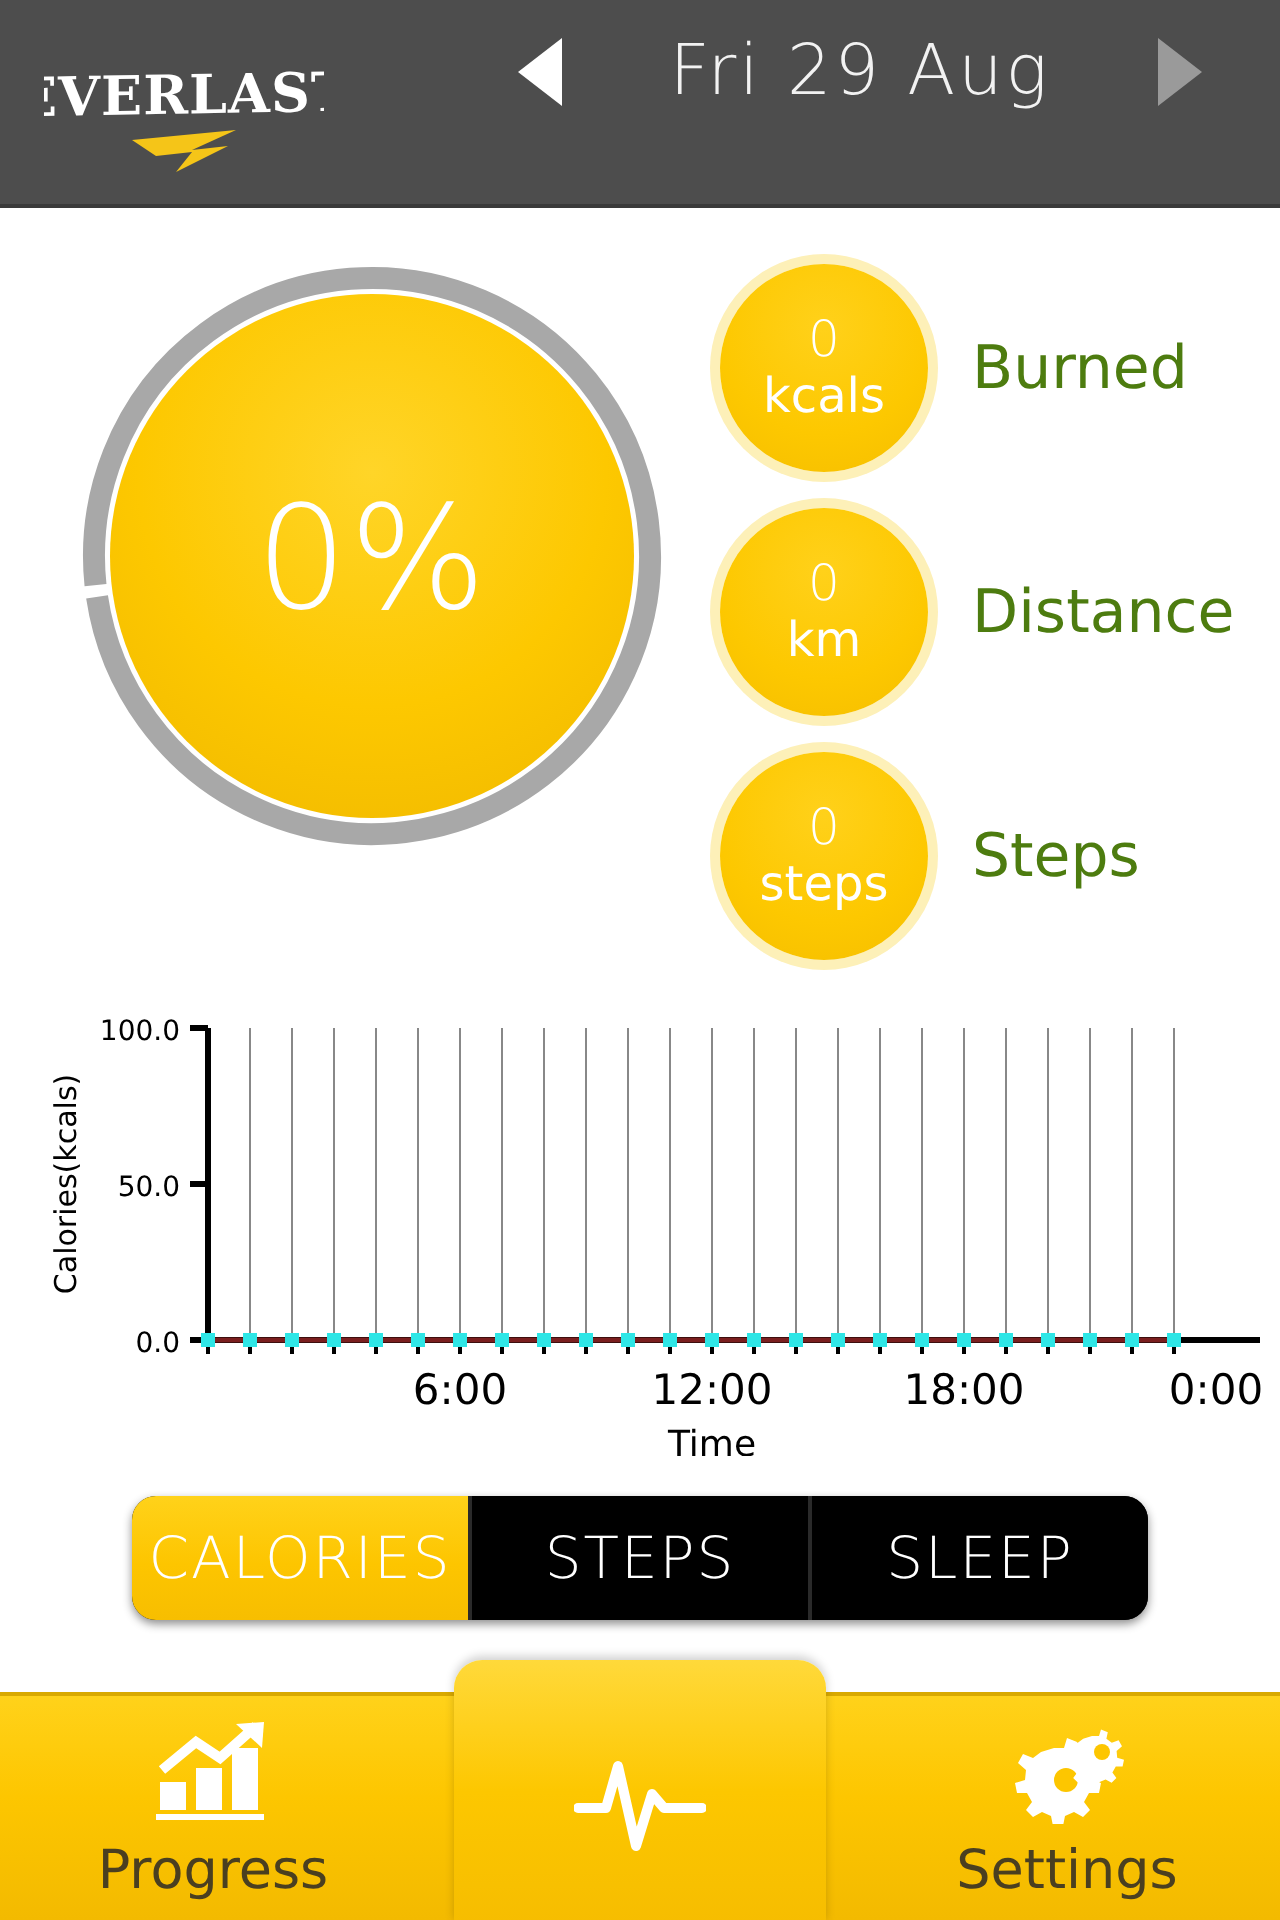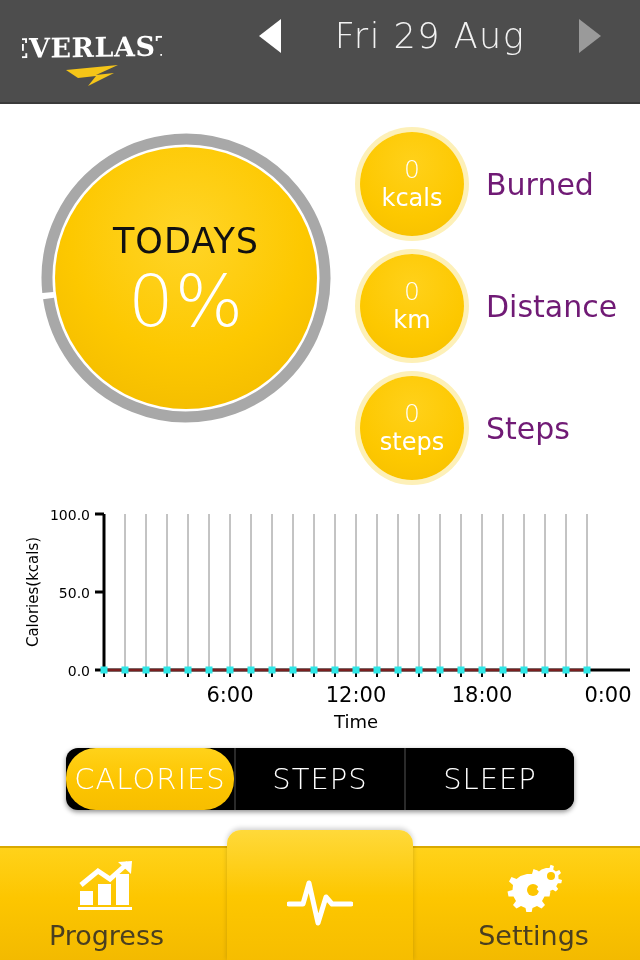--- a/index.html
+++ b/index.html
@@ -80,21 +80,21 @@
   }
   .bubble .v {
     color:#ffffff; font-size:25px; line-height:1;
     font-family:"DejaVu Sans", sans-serif; font-weight:300;
   }
   .bubble .u {
     color:#ffffff; font-size:24px; line-height:1.1; margin-top:3px;
     font-family:"DejaVu Sans", sans-serif; font-weight:400;
   }
   .stat-label {
-    margin-left:22px; font-size:30px; color:#701a75;
+    margin-left:22px; font-size:30px; color:#4d7c0f;
     font-family:"DejaVu Sans", sans-serif; font-weight:400;
   }
   .chart-wrap { position:absolute; left:8px; top:498px; width:624px; height:230px; }
   .chart-wrap svg { display:block; }
 
   
   .segs {
     position:absolute; left:66px; top:748px; width:508px; height:62px;
     border-radius:12px; overflow:hidden; background:#000;
     box-shadow:0 2px 5px rgba(0,0,0,.45);
@@ -103,21 +103,20 @@
   .seg {
     flex:1; display:flex; align-items:center; justify-content:center;
     color:#ffffff; font-size:29px; letter-spacing:1px;
     font-family:"DejaVu Sans", sans-serif; font-weight:300;
     background:#000; border-left:2px solid #2a2a2a;
   }
   .seg:first-child { border-left:none; }
   .seg.active {
     background:linear-gradient(180deg,#ffd21a 0%,#fdc500 55%,#f7be00 100%);
     color:#ffffff;
-    border-radius:30px;
   }
 
   
   .navbar {
     position:absolute; left:0; top:846px; width:640px; height:114px;
     background:linear-gradient(180deg,#ffd21a 0%,#fdc600 45%,#f3ba00 100%);
     border-top:2px solid #d9a900;
   }
   .navitem {
     position:absolute; top:0; width:213px; height:114px;
@@ -172,21 +171,20 @@
         <radialGradient id="goalfill" cx="50%" cy="34%" r="72%">
           <stop offset="0%" stop-color="#ffd528"></stop>
           <stop offset="62%" stop-color="#fdc800"></stop>
           <stop offset="100%" stop-color="#f3bc00"></stop>
         </radialGradient>
       </defs>
       <path d="M 150 150 m 0 139 a 139 139 0 1 1 6 -0.13" fill="none" stroke="#a8a8a8" stroke-width="11" stroke-linecap="butt" transform="rotate(84 150 150)"></path>
       <circle cx="150" cy="150" r="131" fill="url(#goalfill)"></circle>
     </svg>
     <div class="goal-text">
-      <div class="goal-top">TODAYS</div>
       <div class="goal-pct">0%</div>
     </div>
   </div>
 
   <div class="stats">
 
     <div class="stat stat-0">
       <div class="bubble">
         <div class="v">0</div>
         <div class="u">kcals</div>

